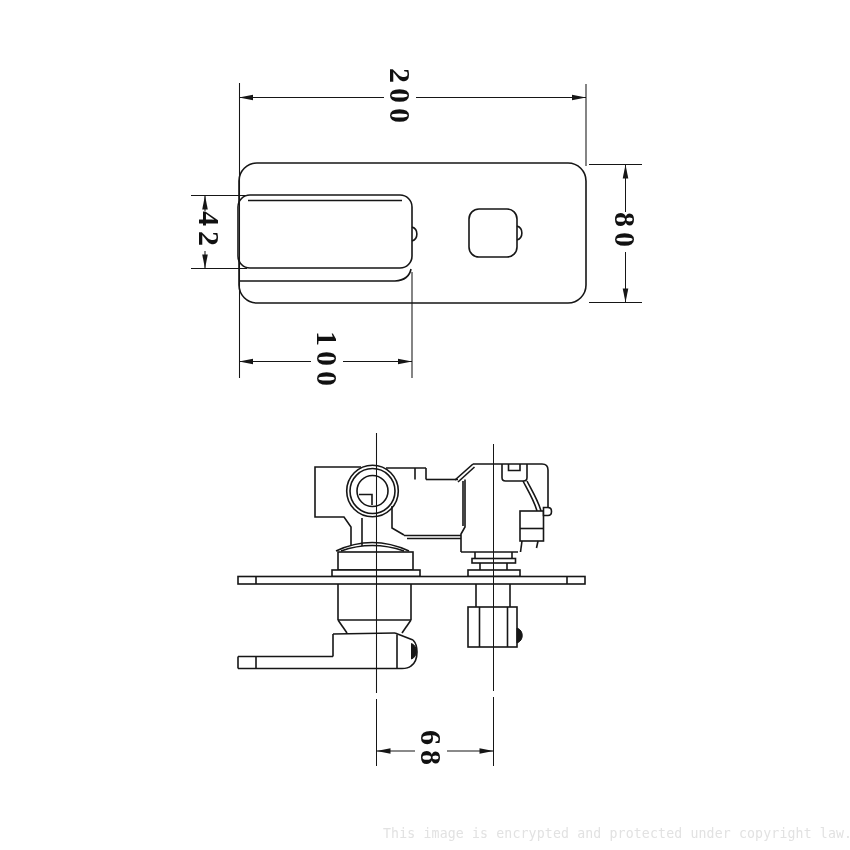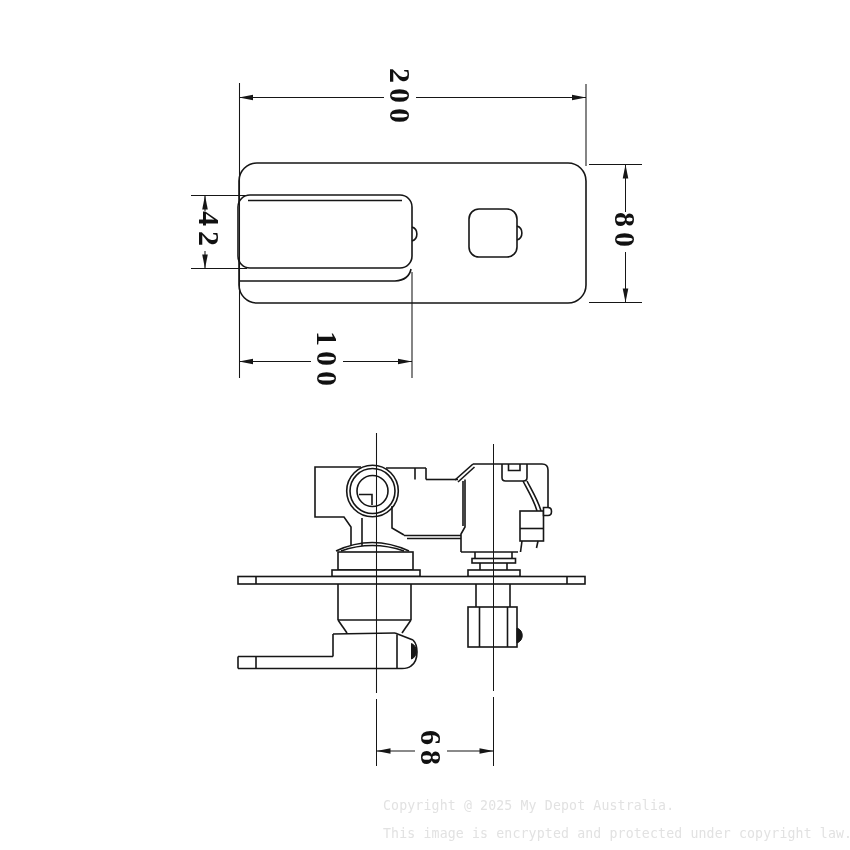--- a/index.html
+++ b/index.html
@@ -159,16 +159,15 @@
     </g>
   </g>
 </svg>
 
 <div class="dim" style="left:400px;top:98px">200</div>
 <div class="dim" style="left:209px;top:231px">42</div>
 <div class="dim" style="left:625px;top:232px">80</div>
 <div class="dim" style="left:327px;top:361px">100</div>
 <div class="dim" style="left:431px;top:750px">68</div>
 
-<div class="wm" style="top:798px">Copyright @ 2025 My Depot Australia.</div>
 <div class="wm" style="top:826px">This image is encrypted and protected under copyright law.</div>
 
 </div>
 
 </body></html>

